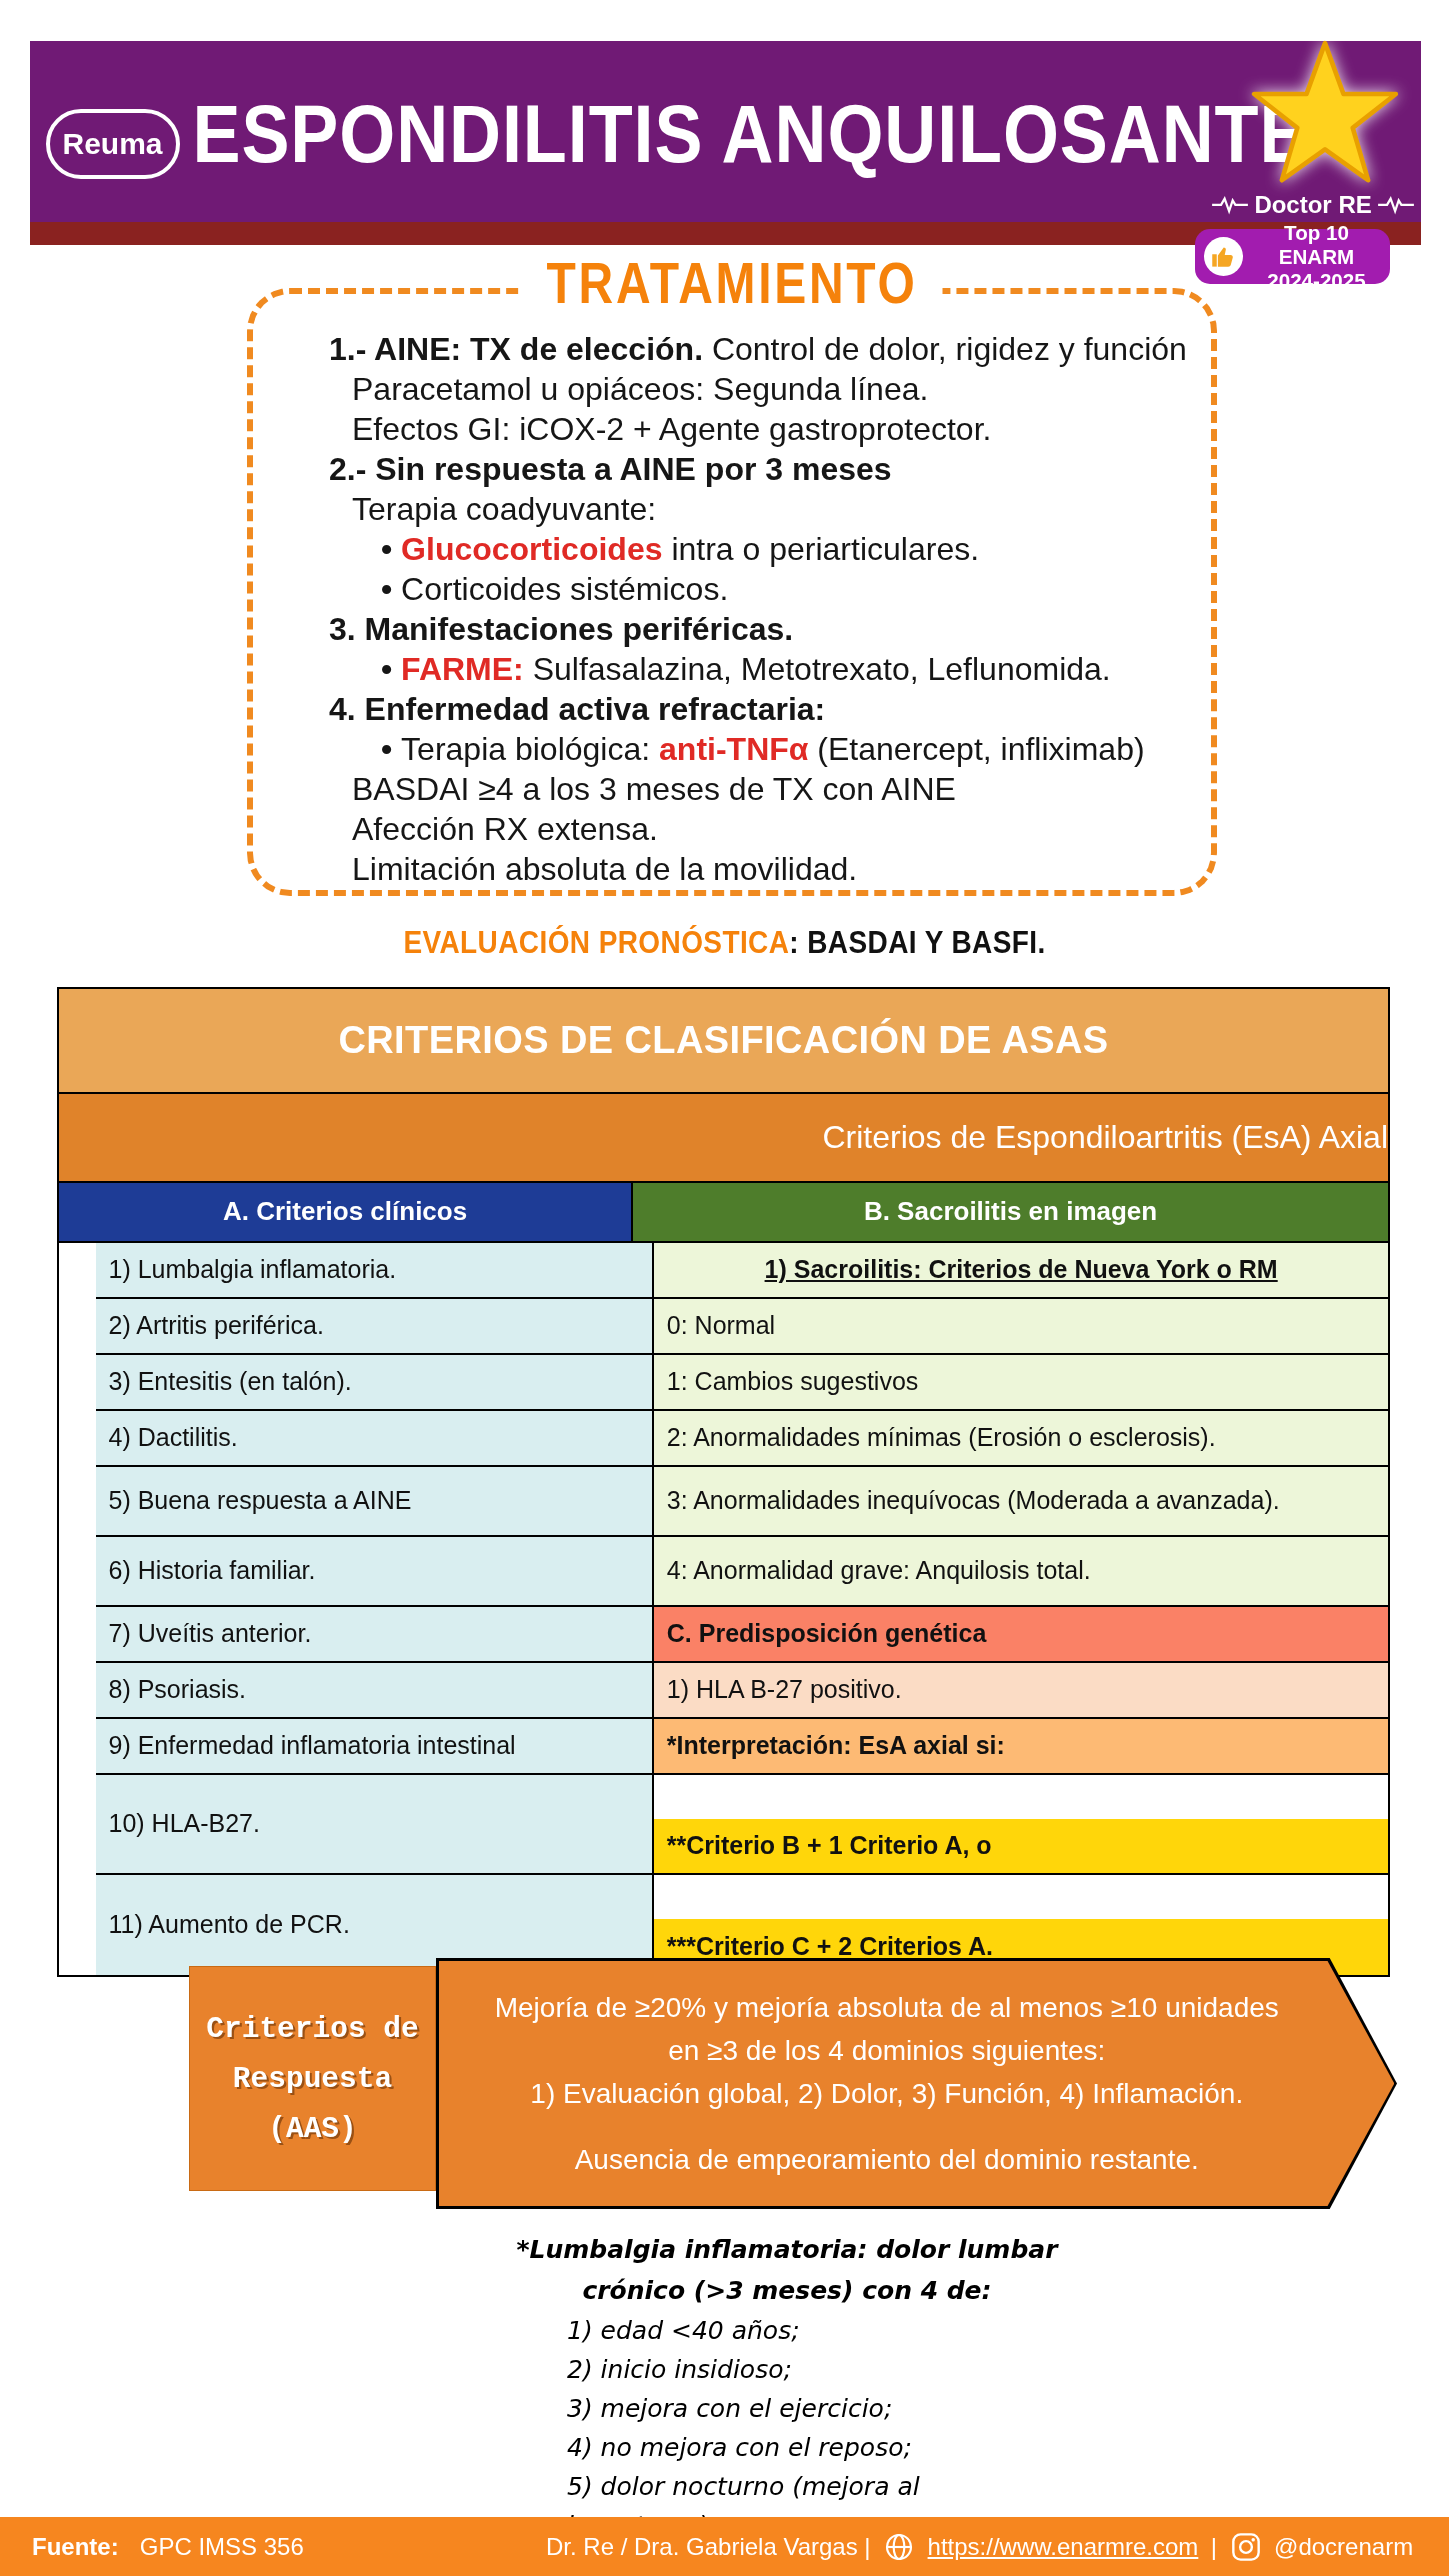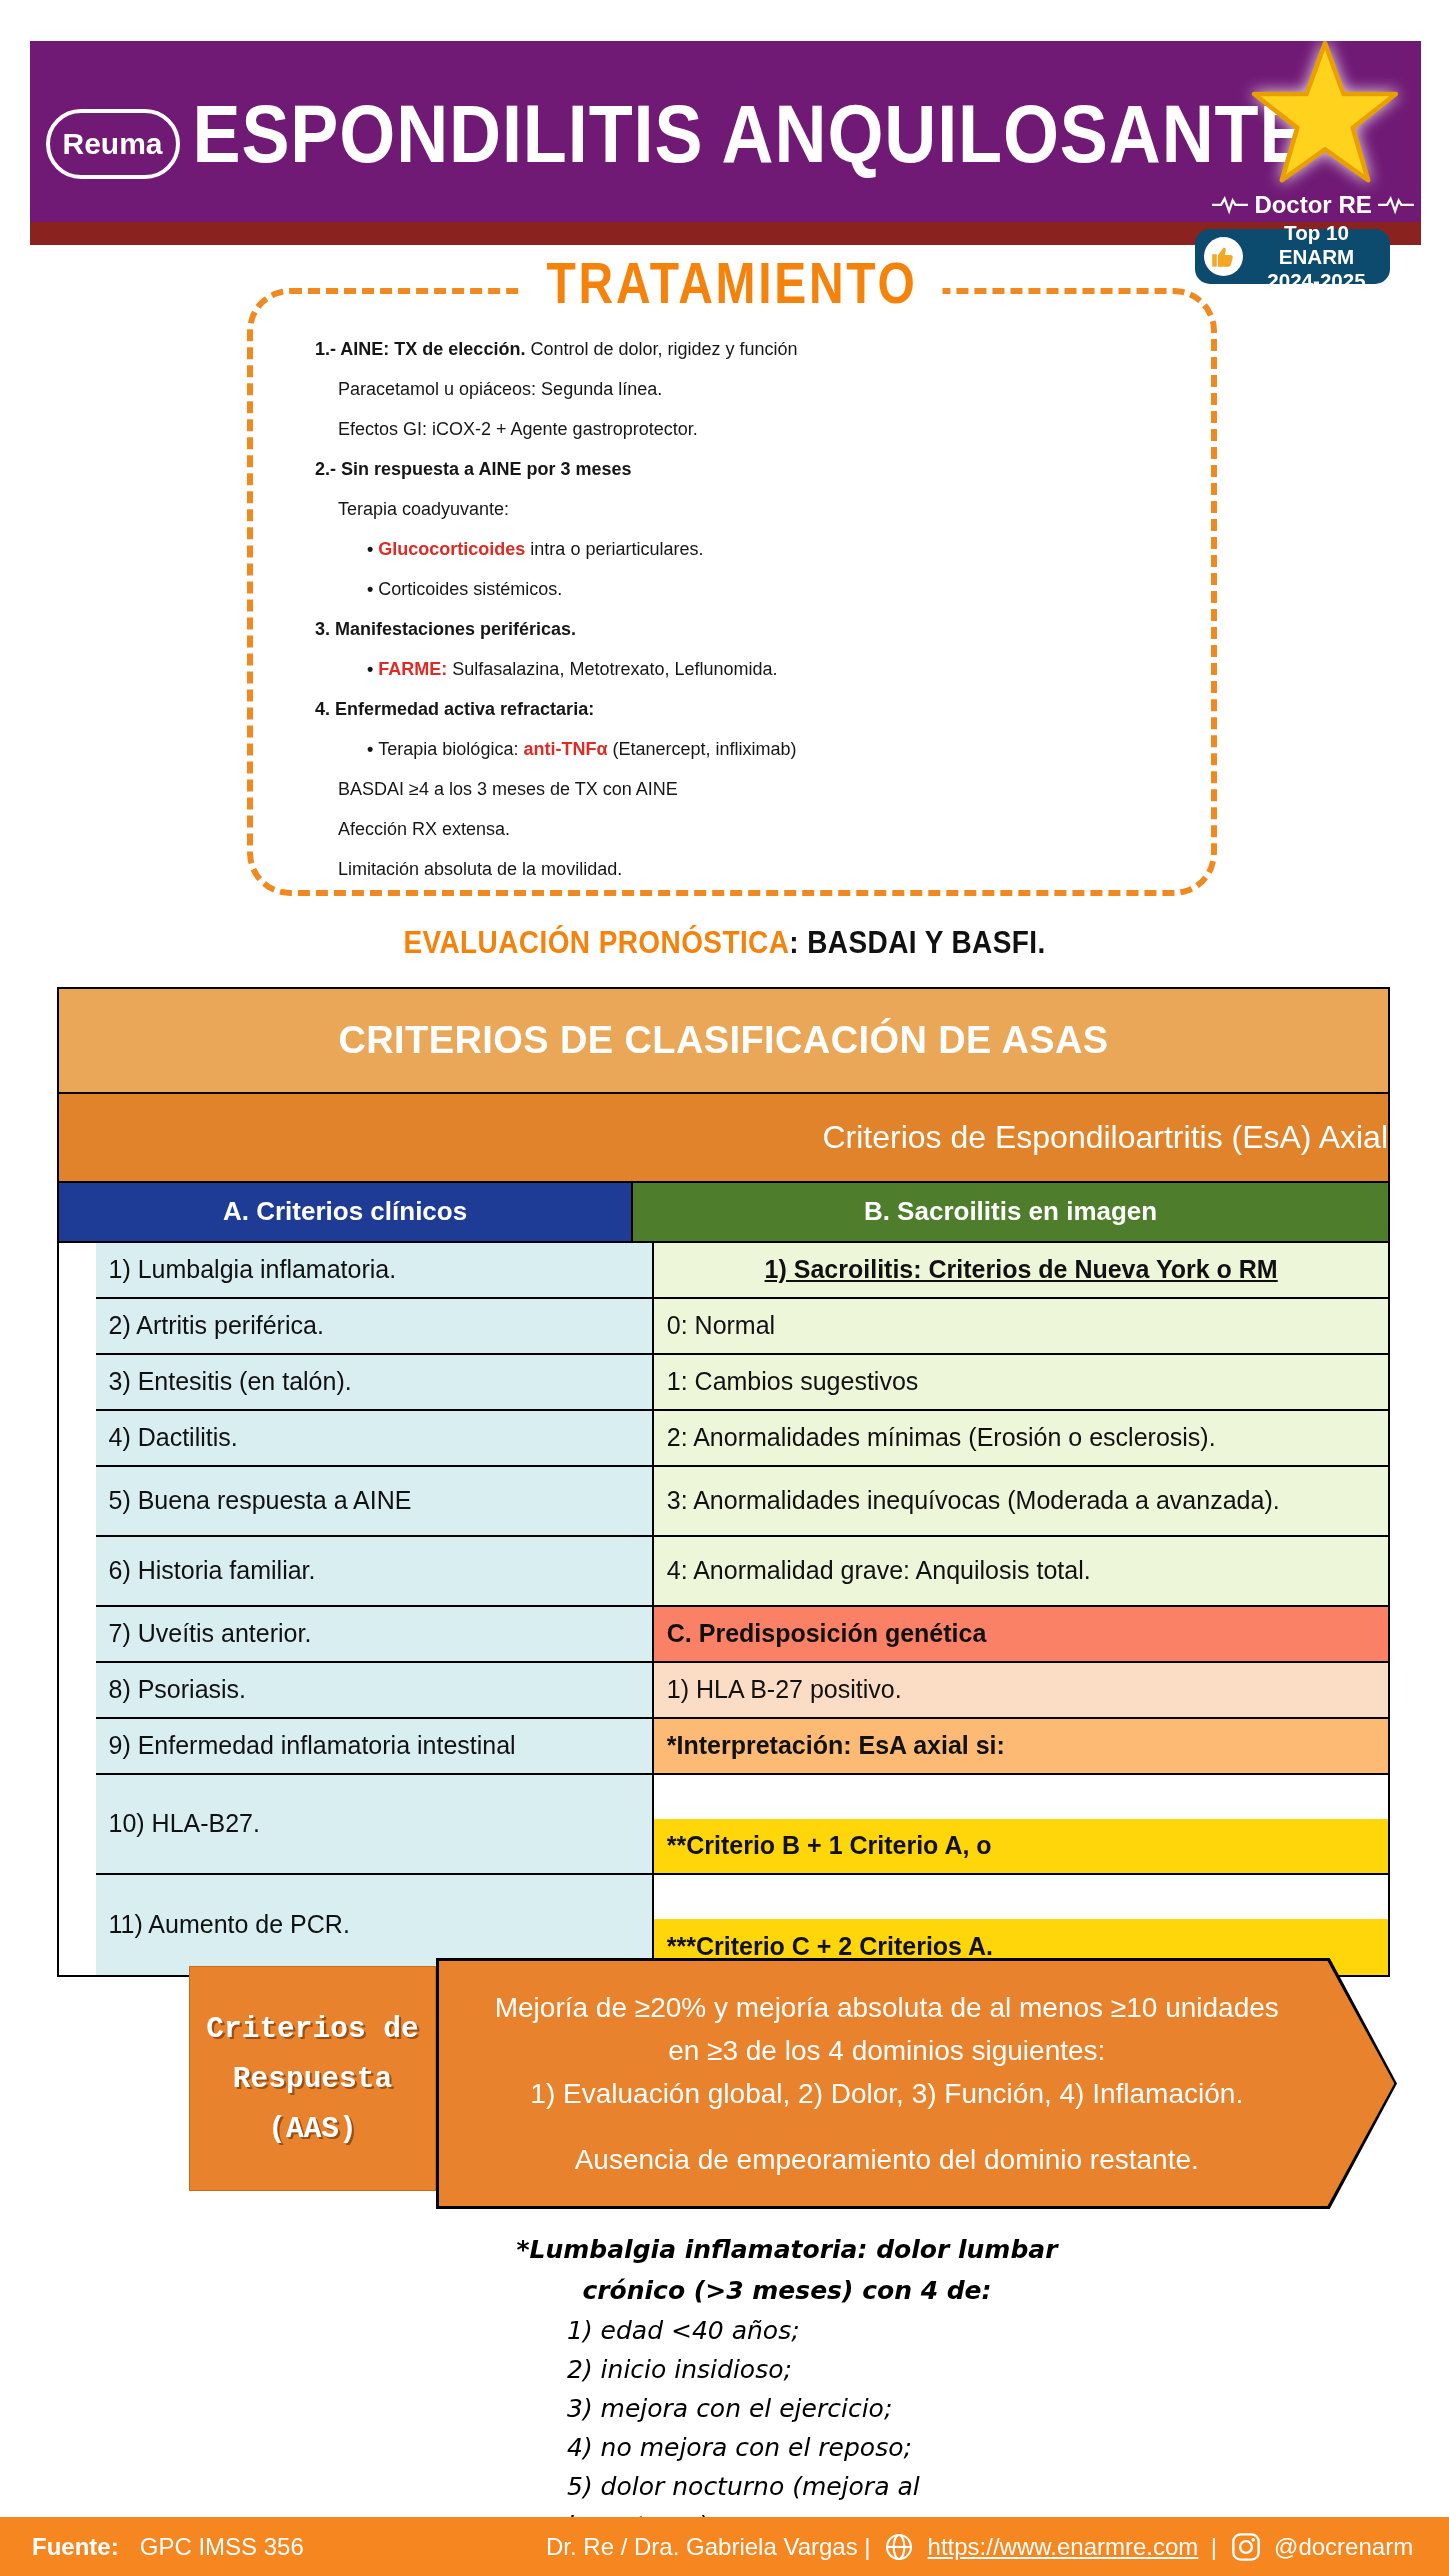--- a/index.html
+++ b/index.html
@@ -15,35 +15,35 @@
   .main-title { position: absolute; left: 163px; top: 50%; transform: translateY(-48%) scaleY(1.12);
     font-size: 72px; font-weight: 800; color: #fff; letter-spacing: 0.9px; white-space: nowrap; }
   .star { position: absolute; left: 1218px; top: -3.6px; width: 154px; height: 154px;
     filter: drop-shadow(0 0 7.2px rgba(255,255,255,0.85)); }
   .brand { position: absolute; right: 5.4px; top: 150px; display: flex; align-items: center; gap: 5.4px;
     color: #fff; font-weight: bold; font-size: 24px; }
   .zig { width: 38px; height: 19.7px; }
 
   .maroon-bar { position: absolute; left: 29.5px; top: 222px; width: 1391px; height: 23px; background: #8A2220; }
 
-  .top-badge { position: absolute; left: 1195px; top: 229px; width: 195px; height: 55px; background: #0c4a6e;
+  .top-badge { position: absolute; left: 1195px; top: 229px; width: 195px; height: 55px; background: #a21caf;
     border-radius: 15px; display: flex; align-items: center; gap: 9px; padding: 0 9px; }
   .thumb-circle { width: 39px; height: 39px; border-radius: 50%; background: #fff;
     display: flex; align-items: center; justify-content: center; flex: 0 0 auto; }
   .thumb-circle svg { width: 27px; height: 27px; }
   .top-badge-text { color: #fff; font-weight: bold; font-size: 20.6px; line-height: 24px; text-align: center; flex: 1; }
 
   
   .trat-title { position: absolute; left: 732px; top: 256px; transform: translateX(-50%) scaleY(1.18);
     font-size: 48px; font-weight: 800; color: #F5820B; letter-spacing: 2.7px; background: #fff;
     padding: 0 25px; z-index: 2; white-space: nowrap; }
   .trat-box { position: absolute; left: 247px; top: 288px; width: 970px; height: 608px;
     border: 6.3px dashed #F08A20; border-radius: 43px; }
-  .trat-content { position: absolute; left: 315px; top: 329px; width: 863px;
-    font-size: 18px; line-height: 40px; color: #161616; z-index: 1; }
+  .trat-content { position: absolute; left: 329px; top: 329px; width: 863px;
+    font-size: 32px; line-height: 40px; color: #161616; z-index: 1; }
   .treat-line.indent-0 { padding-left: 0; }
   .treat-line.indent-1 { padding-left: 23px; }
   .treat-line.indent-2 { padding-left: 52px; }
   .seg-bold { font-weight: bold; }
   .seg-red { color: #E02A25; font-weight: bold; }
   .bullet { font-weight: bold; }
 
   
   .prognosis { position: absolute; left: 0; width: 1449px; top: 927px; text-align: center;
     font-size: 28px; font-weight: 800; transform: scaleY(1.12); letter-spacing: 0.4px; }

